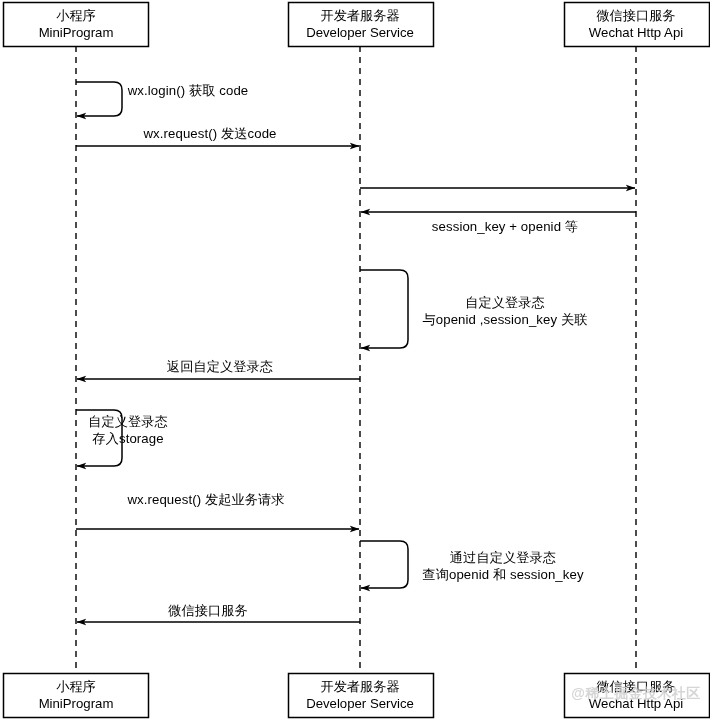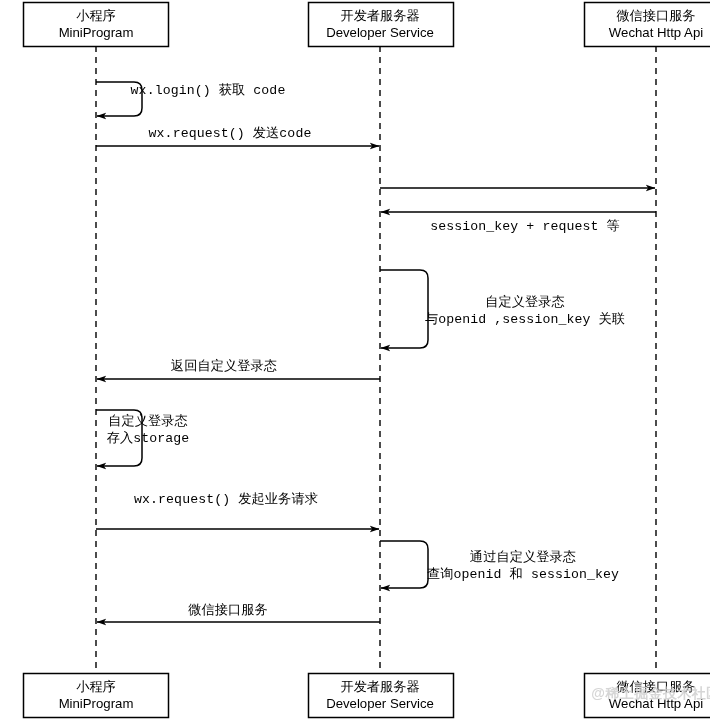--- a/index.html
+++ b/index.html
@@ -1,25 +1,25 @@
 <!DOCTYPE html>
 <html><head>
 <meta charset="utf-8">
 <style>
   html,body{margin:0;padding:0;background:#ffffff;}
   body{
     width:710px;height:720px;overflow:hidden;
     font-family:"Liberation Sans","DejaVu Sans",sans-serif;
     color:#000000;
   }
-  #diagram-root{position:relative;width:572px;height:720px;background:#fff;margin-left:20px;}
+  #diagram-root{position:relative;width:572px;height:720px;background:#fff;}
   svg#seq-svg{position:absolute;left:0;top:0;width:710px;height:720px;display:block;}
   .lbl{
     position:absolute;
-    font-family:Liberation Mono, monospace;
+    font-family:Liberation Sans, sans-serif;
     font-size:13.2px;
     line-height:16px;
     color:#000;
     white-space:nowrap;
     text-align:center;
     transform:translateX(-50%);
     letter-spacing:0.1px;
   }
   .lbl.two-line{line-height:17px;}
   .actor-label{
@@ -109,27 +109,27 @@
       </div>
       <div class="lbl" style="left: 188px; top: 83px;">
         <div>wx.login() 获取 code</div>
       </div>
       <div class="lbl" style="left: 210px; top: 126px; text-align: center;">
         <div>wx.request() 发送code</div>
       </div>
       <div class="lbl two-line" style="left: 516px; top: 152px;">
       </div>
       <div class="lbl" style="left: 505px; top: 219px;">
-        <div>session_key + request 等</div>
+        <div>session_key + openid 等</div>
       </div>
       <div class="lbl two-line" style="left: 505px; top: 294px;">
         <div>自定义登录态</div>
         <div>与openid ,session_key 关联</div>
       </div>
-      <div class="lbl" style="left: 204px; top: 359px;">
+      <div class="lbl" style="left: 220px; top: 359px;">
         <div>返回自定义登录态</div>
       </div>
       <div class="lbl two-line" style="left: 128px; top: 413px;">
         <div>自定义登录态</div>
         <div>存入storage</div>
       </div>
       <div class="lbl two-line" style="left: 206px; top: 491px;">
         <div>wx.request() 发起业务请求</div>
       </div>
       <div class="lbl two-line" style="left: 503px; top: 549px;">

